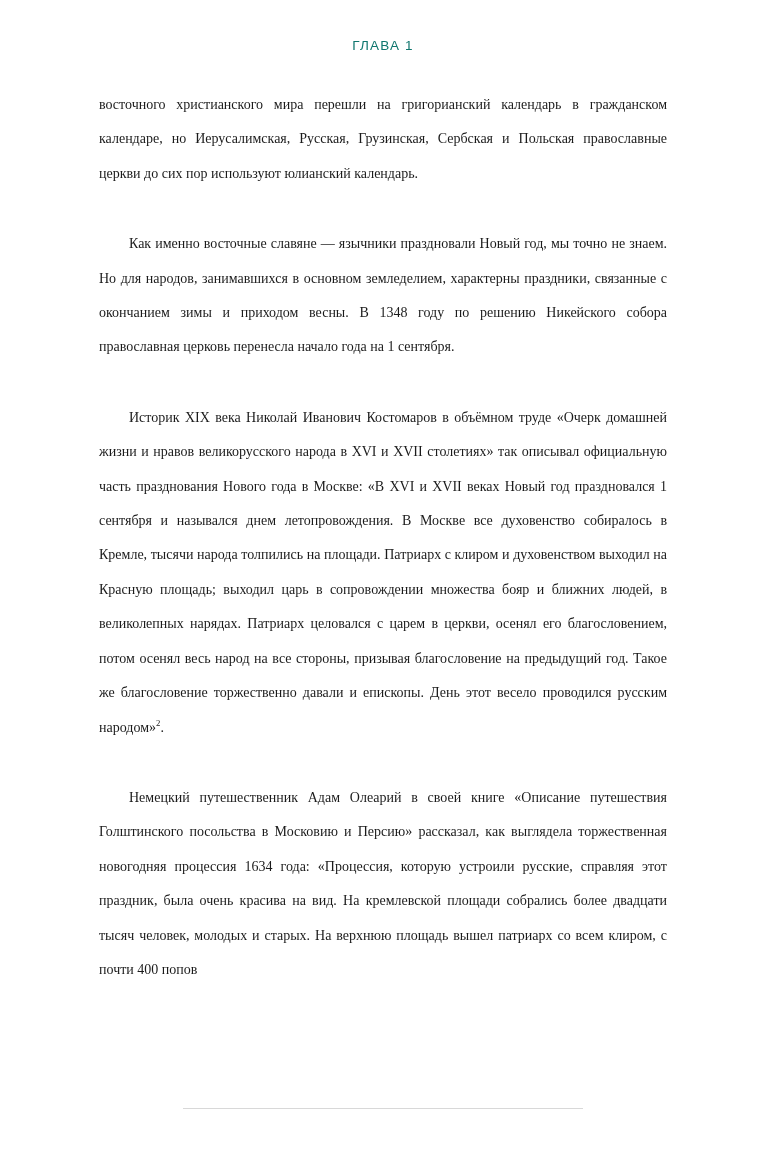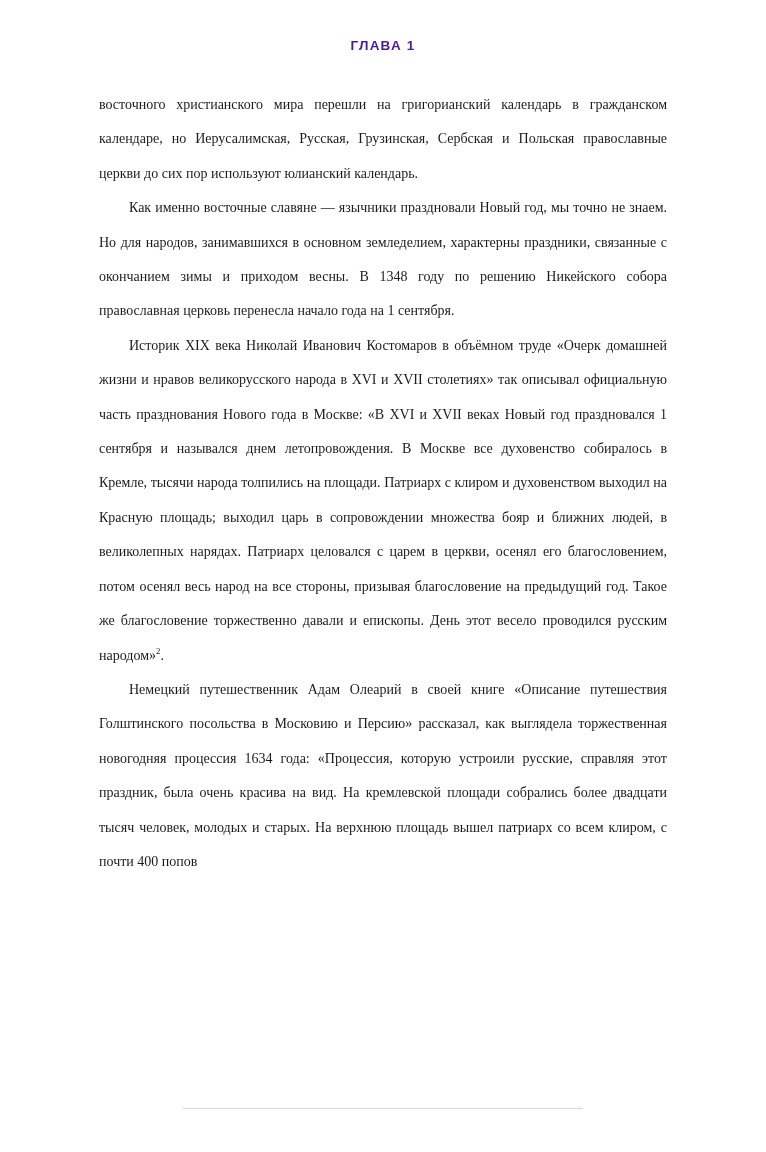--- a/index.html
+++ b/index.html
@@ -22,42 +22,43 @@
     height: 1152px;
     background: #ffffff;
   }
   .running-head {
     position: absolute;
     top: 38px;
     left: 0;
     right: 0;
     text-align: center;
     font-family: "Liberation Sans", sans-serif;
-    font-weight: bold;
+    font-weight: normal;
     font-size: 13.5px;
     letter-spacing: 1.2px;
-    color: #4c1d95;
+    color: #0f766e;
   }
   .text-block {
     position: absolute;
     top: 88px;
     left: 99px;
     width: 568px;
   }
   .text-block p {
     margin: 0;
     font-size: 14px;
     line-height: 34.4px;
     text-align: justify;
     text-justify: inter-word;
     color: #1b1b1b;
     hyphens: manual;
   }
   .text-block p.indent {
     text-indent: 30px;
+    margin-top: 36px;
   }
   sup {
     font-size: 0.62em;
     vertical-align: super;
     line-height: 0;
   }
   .footer-rule {
     position: absolute;
     left: 183px;
     top: 1108px;

